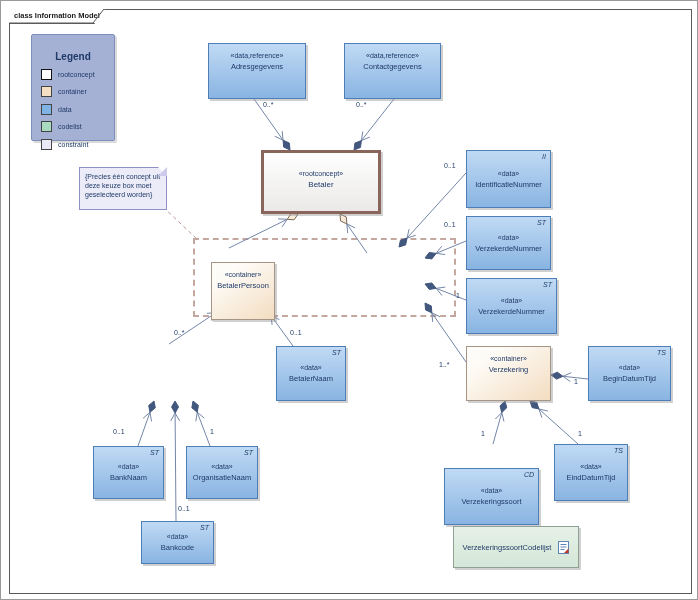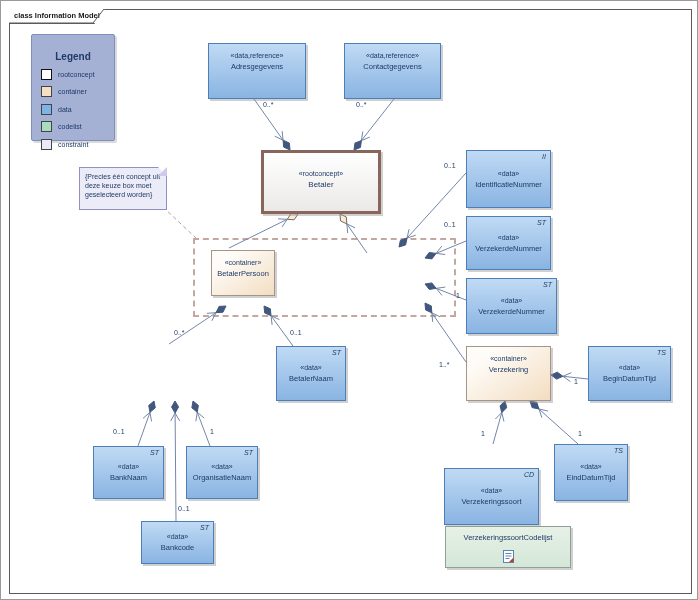--- a/index.html
+++ b/index.html
@@ -41,21 +41,21 @@
   .node .st{font-size:7px;line-height:10px;white-space:nowrap;}
   .node .nm{font-size:7.5px;font-weight:normal;line-height:11px;white-space:nowrap;text-align:center;}
   .data{background:linear-gradient(#c0daf4,#89b4e2);border:1px solid #4d7eb8;justify-content:center;}
   .data.top{justify-content:flex-start;padding-top:7px;}
   .container-box{background:linear-gradient(145deg,#fefcf8 20%,#f3ddc1);border:1px solid #a59586;
     justify-content:flex-start;padding-top:7px;}
   .rootconcept{background:linear-gradient(#ffffff,#eae9e7);border:3px solid #8a655c;
     justify-content:flex-start;padding-top:16px;}
   .rootconcept .nm{font-size:8px;}
   .codelist-box{background:linear-gradient(#e7f1e7,#d3e7d8);border:1px solid #8fa194;
-    flex-direction:column;align-items:center;justify-content:center;gap:7px;}
+    flex-direction:row;align-items:center;justify-content:center;gap:7px;margin-left:8px;}
   .tcode{position:absolute;top:2px;right:4px;font-size:7px;font-style:italic;color:#1f3a67;}
 
   
   .mult{position:absolute;font-size:7px;color:#1f3a67;z-index:12;white-space:nowrap;}
 
   #wires{position:absolute;left:0;top:0;z-index:5;}
 </style>
 </head>
 <body>
 
@@ -187,21 +187,21 @@
     <div class="nm">Adresgegevens</div>
   </div>
   <div class="node data top" style="left:343px;top:42px;width:97px;height:56px">
     <div class="st">«data,reference»</div>
     <div class="nm">Contactgegevens</div>
   </div>
   <div class="node rootconcept" style="left:260px;top:149px;width:120px;height:64px">
     <div class="st">«rootconcept»</div>
     <div class="nm">Betaler</div>
   </div>
-  <div class="node container-box" style="left:210px;top:249px;width:64px;height:46px">
+  <div class="node container-box" style="left:210px;top:261px;width:64px;height:58px">
     <div class="st">«container»</div>
     <div class="nm">BetalerPersoon</div>
   </div>
   <div class="node data" style="left:465px;top:149px;width:85px;height:58px">
     <span class="tcode">II</span>
     <div class="st">«data»</div>
     <div class="nm">IdentificatieNummer</div>
   </div>
   <div class="node data" style="left:465px;top:215px;width:85px;height:54px">
     <span class="tcode">ST</span>

